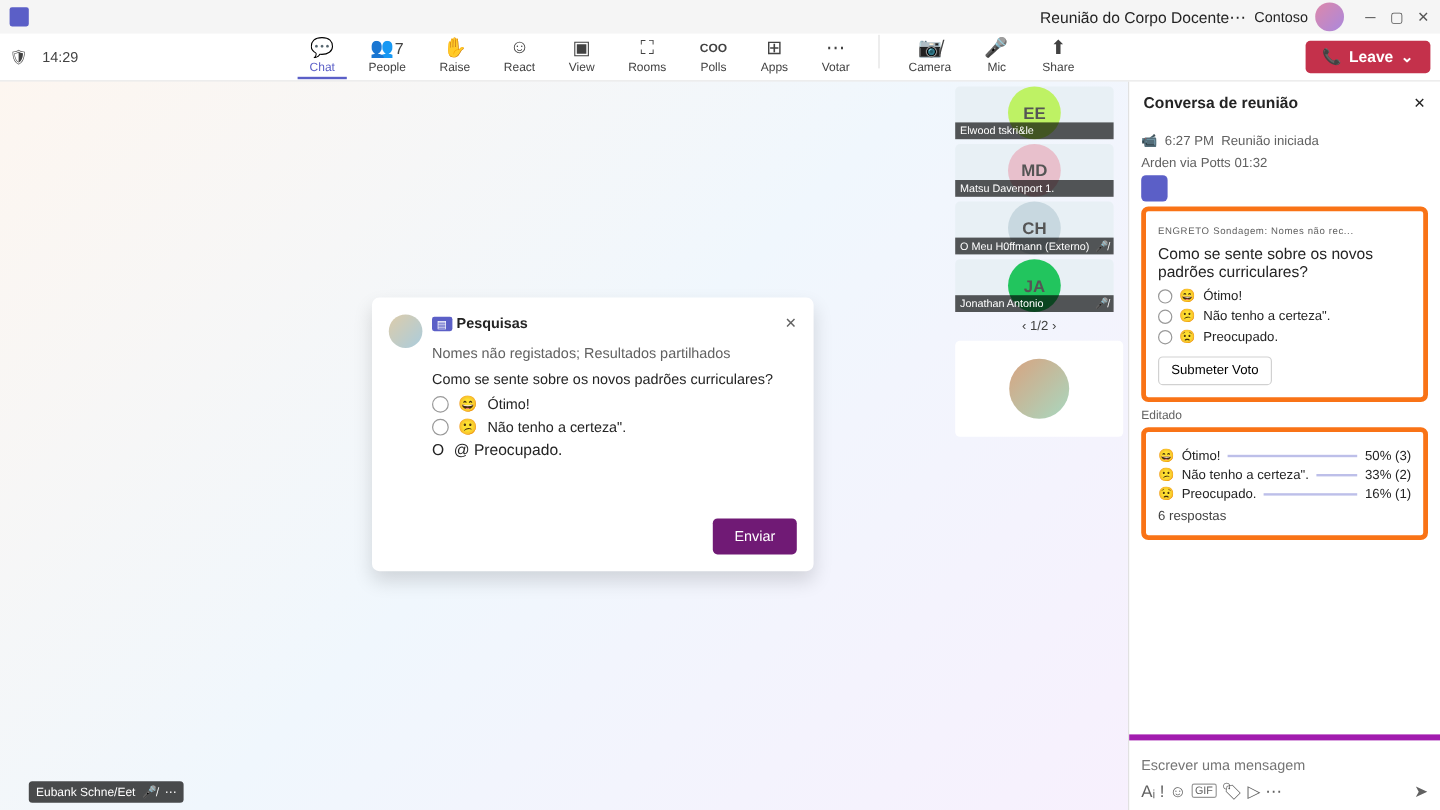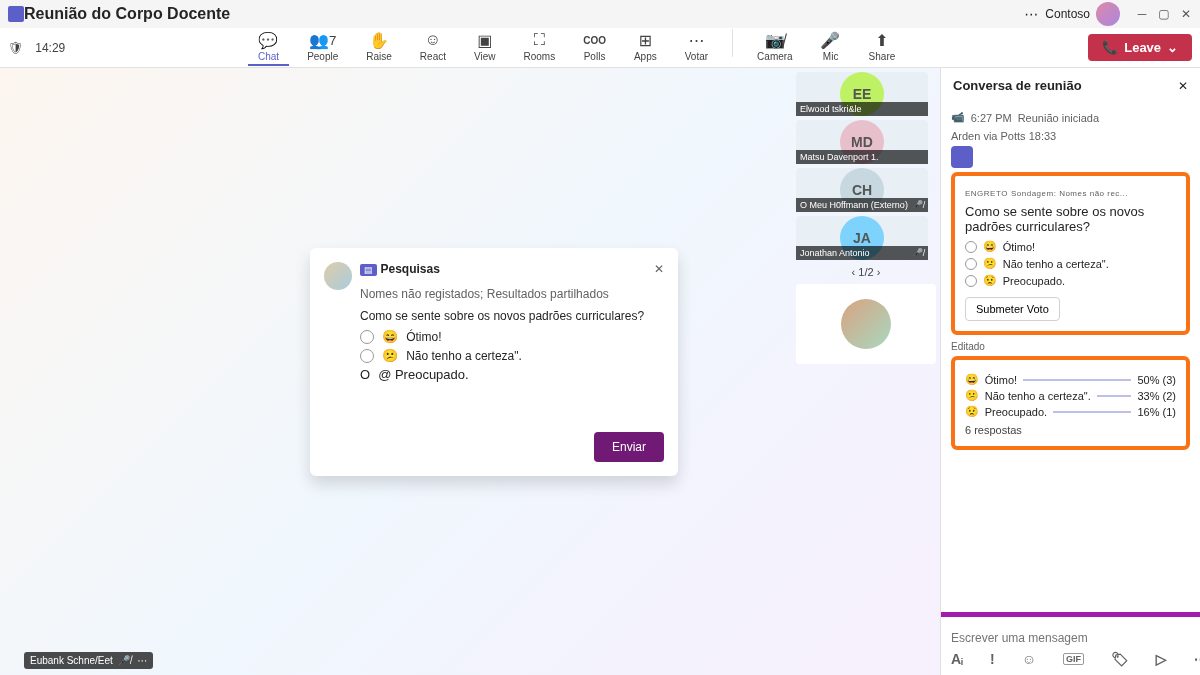--- a/index.html
+++ b/index.html
@@ -1,20 +1,20 @@
 <!DOCTYPE html>
 <html><head>
 <meta charset="utf-8">
 <style>
 * { box-sizing: border-box; margin: 0; padding: 0; }
 body { font-family: "Segoe UI", -apple-system, sans-serif; font-size: 12px; color: #242424; background: #f5f5f5; width: 1200px; height: 675px; overflow: hidden; }
 
 .titlebar { height: 28px; background: #f5f5f5; display: flex; align-items: center; padding: 0 8px; }
 .titlebar .logo { width: 16px; height: 16px; background: #5b5fc7; border-radius: 2px; }
-.titlebar .title { flex: 1; text-align: left; font-size: 16px; font-weight: 700; }
+.titlebar .title { flex: 1; text-align: right; font-size: 13px; font-weight: 400; }
 .titlebar .right { display: flex; align-items: center; gap: 6px; }
 .titlebar .dots { font-size: 14px; letter-spacing: 1px; }
 .titlebar .avatar { width: 24px; height: 24px; border-radius: 50%; background: linear-gradient(135deg,#d8a,#a8d); }
 .winctl { display: flex; gap: 10px; margin-left: 10px; }
 .winctl span { width: 12px; height: 12px; display: inline-flex; align-items: center; justify-content: center; color: #555; cursor: pointer; }
 
 .toolbar { height: 40px; background: #fff; display: flex; align-items: center; border-bottom: 1px solid #e1e1e1; padding: 0 8px; }
 .toolbar .left { display: flex; align-items: center; gap: 12px; font-size: 12px; color: #424242; }
 .toolbar .center { flex: 1; display: flex; justify-content: center; gap: 8px; }
 .toolbar .btn { display: flex; flex-direction: column; align-items: center; gap: 2px; padding: 2px 10px; font-size: 10px; color: #424242; cursor: pointer; }
@@ -63,21 +63,21 @@
 .chat-body .card .radio { width: 12px; height: 12px; border: 1px solid #999; border-radius: 50%; }
 .chat-body .card button { margin-top: 6px; border: 1px solid #d1d1d1; background: #fff; padding: 5px 10px; border-radius: 4px; font-size: 11px; cursor: pointer; }
 .chat-body .results .row { display: flex; align-items: center; gap: 6px; font-size: 11px; margin: 3px 0; }
 .chat-body .results .bar { flex: 1; height: 2px; background: #5b5fc7; opacity: .4; }
 .chat-body .edited { color: #616161; font-size: 10px; margin: 6px 0 2px; }
 .chat-body .resp { font-size: 11px; color: #424242; margin-top: 6px; }
 .chat-body .app-icon { width: 22px; height: 22px; border-radius: 4px; background: #5b5fc7; margin: 4px 0; }
 
 .chat-input { border-top: 5px solid #a21caf; padding: 8px 10px; }
 .chat-input input { width: 100%; border: none; outline: none; font-size: 12px; padding: 6px 0; }
-.chat-input .row { display: flex; align-items: center; gap: 27px; color: #616161; font-size: 14px; font-weight: bold; }
+.chat-input .row { display: flex; align-items: center; gap: 4px; color: #616161; font-size: 14px; }
 .chat-input .row .spacer { flex: 1; }
 </style>
 </head>
 <body>
 
 <div class="titlebar">
   <span class="logo"></span>
   <span class="title">Reunião do Corpo Docente</span>
   <div class="right">
     <span class="dots">⋯</span>
@@ -201,21 +201,21 @@
             </div>
           </div>
           <div class="tile">
             <div class="avatar" style="background:#c8d8e0">CH</div>
   <div class="namebar">
               <span>O Meu H0ffmann (Externo)</span>
               <span class="mic">🎤̸</span>
             </div>
           </div>
           <div class="tile">
-            <div class="avatar" style="background:#7dd3fc">JA</div>
+            <div class="avatar" style="background:#22c55e">JA</div>
   <div class="namebar">
               <span>Jonathan Antonio</span>
               <span class="mic">🎤̸</span>
             </div>
           </div>
         </div>
       <div class="pager">
         <span>‹</span>
         <span>1/2</span>
         <span>›</span>
@@ -230,21 +230,21 @@
     <div class="chat-head">
       <h3>Conversa de reunião</h3>
       <span>✕</span>
     </div>
     <div class="chat-body">
       <div class="sys">
           <span>📹</span>
           <span>6:27 PM</span>
           <span>Reunião iniciada</span>
         </div>
-      <div class="from">Arden via Potts 18:33</div>
+      <div class="from">Arden via Potts 01:32</div>
       <div class="app-icon"></div>
       <div class="card">
         <div><span class="tag">ENGRETO</span> <span class="tag">Sondagem:  Nomes não rec...</span></div>
         <div class="q">Como se sente sobre os novos padrões curriculares?</div>
         <div class="opt">
             <span class="radio"></span>
             <span>😄</span>
             <span>Ótimo!</span>
           </div>
         <div class="opt">

